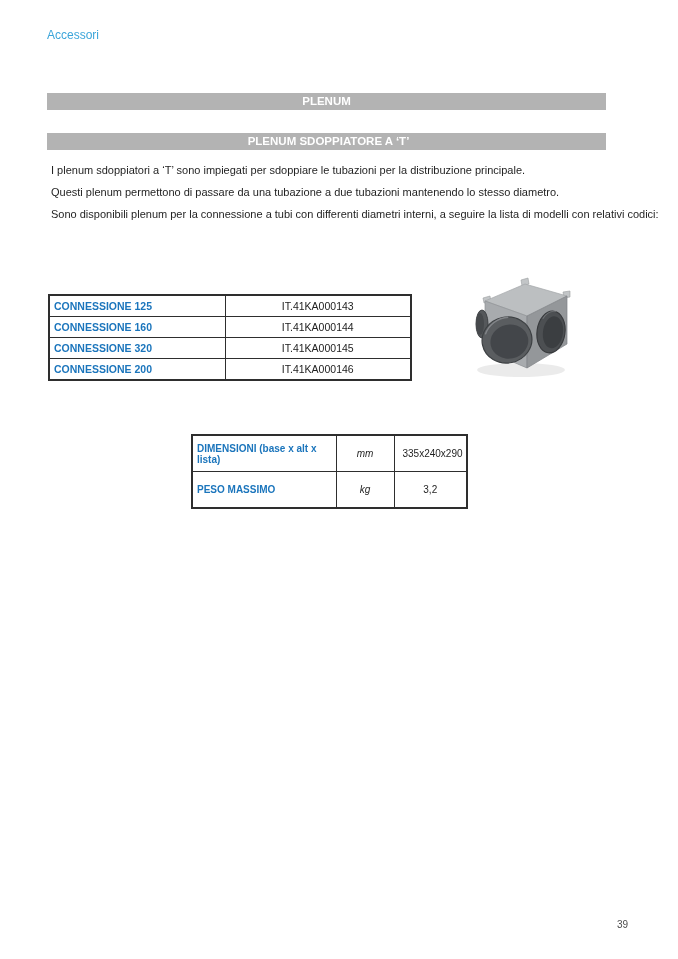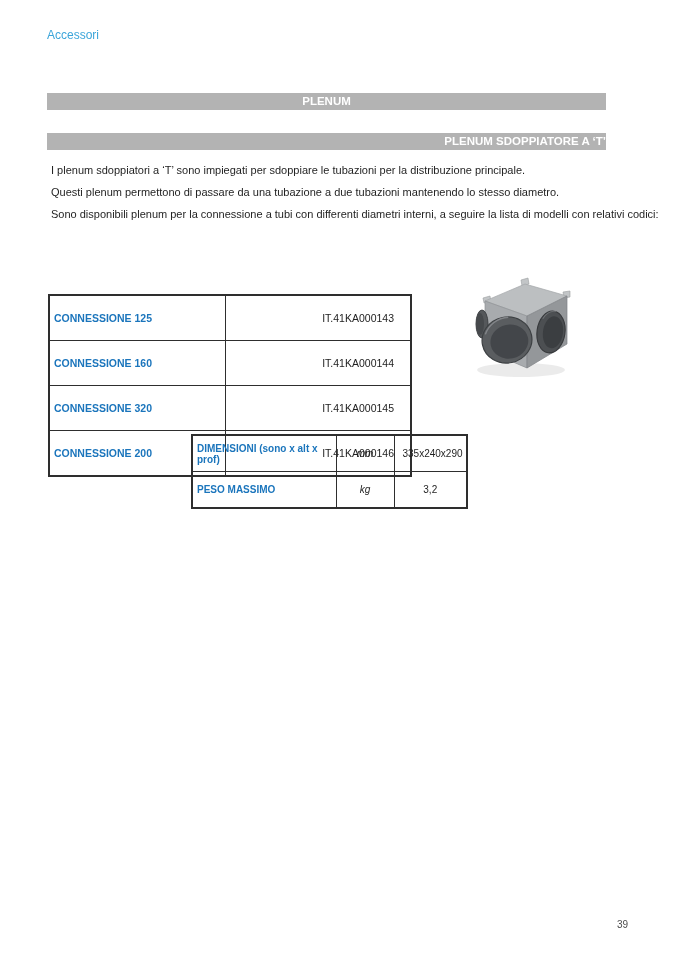--- a/index.html
+++ b/index.html
@@ -24,21 +24,21 @@
     position:absolute;left:47px;top:28px;
     font-size:12px;color:var(--light-blue);
   }
   .bar{
     position:absolute;left:47px;width:559px;height:17px;
     background:var(--bar-gray);
     color:#ffffff;font-weight:bold;font-size:11.5px;
     line-height:17px;
   }
   .bar-title{top:93px;text-align:center;}
-  .bar-subtitle{top:133px;text-align:right;padding-left:4px;}
+  .bar-subtitle{top:133px;text-align:center;padding-left:4px;}
   .body-text{
     position:absolute;left:51px;
     font-size:11px;color:var(--text-dark);
     white-space:nowrap;
   }
   .t1{top:164px;}
   .t2{top:186px;}
   .t3{top:208px;}
   table{border-collapse:collapse;position:absolute;table-layout:fixed;}
   .models-table{
@@ -47,21 +47,21 @@
     font-size:10.5px;
   }
   .models-table td{
     border:1px solid var(--border-dark);
     height:15px;padding:0 4px;vertical-align:middle;
   }
   .models-table td.model{
     width:176px;color:var(--accent-blue);font-weight:bold;text-align:left;
   }
   .models-table td.code{
-    width:186px;text-align:right;color:#222222;padding:16px;
+    width:186px;text-align:center;color:#222222;padding:4px;
   }
   .specs-table{
     left:191px;top:434px;width:275px;
     border:2px solid var(--border-dark);
     font-size:10px;
   }
   .specs-table td{
     border:1px solid var(--border-dark);
     height:15px;vertical-align:middle;padding:0 4px;
   }
@@ -149,21 +149,21 @@
     <g transform="rotate(8 86 56)">
       <ellipse cx="86" cy="56" rx="14" ry="21" fill="#4c4f52" stroke="#37393c" stroke-width="1.1"></ellipse>
       <ellipse cx="88" cy="56" rx="10" ry="16" fill="#3b3e41"></ellipse>
       <path d="M 76,44 A 14,21 0 0 1 88,35" fill="none" stroke="#7d8083" stroke-width="1.2" opacity="0.7"></path>
     </g>
   </svg>
 
   <table class="specs-table">
     <tbody>
       <tr>
-        <td class="label">DIMENSIONI (sono x alt x prof)</td>
+        <td class="label">DIMENSIONI (base x alt x lista)</td>
         <td class="unit">mm</td>
         <td class="value">335x240x290</td>
       </tr>
       <tr>
         <td class="label">PESO MASSIMO</td>
         <td class="unit">kg</td>
         <td class="value">3,2</td>
       </tr>
     </tbody>
   </table>

